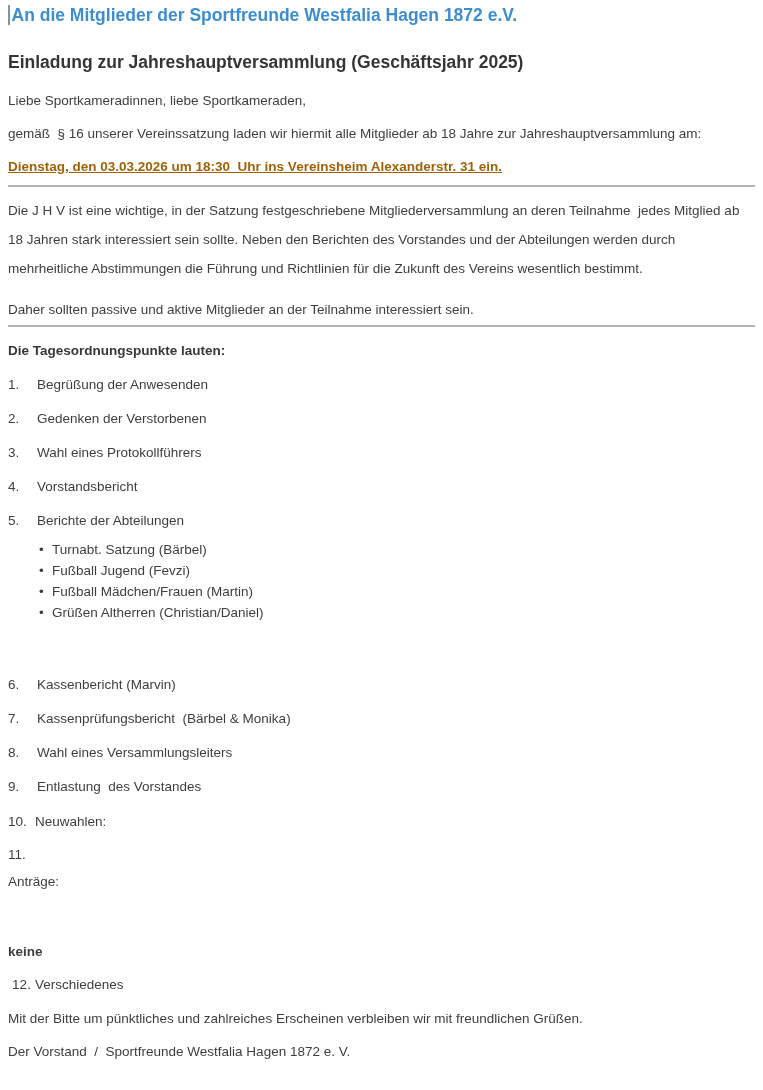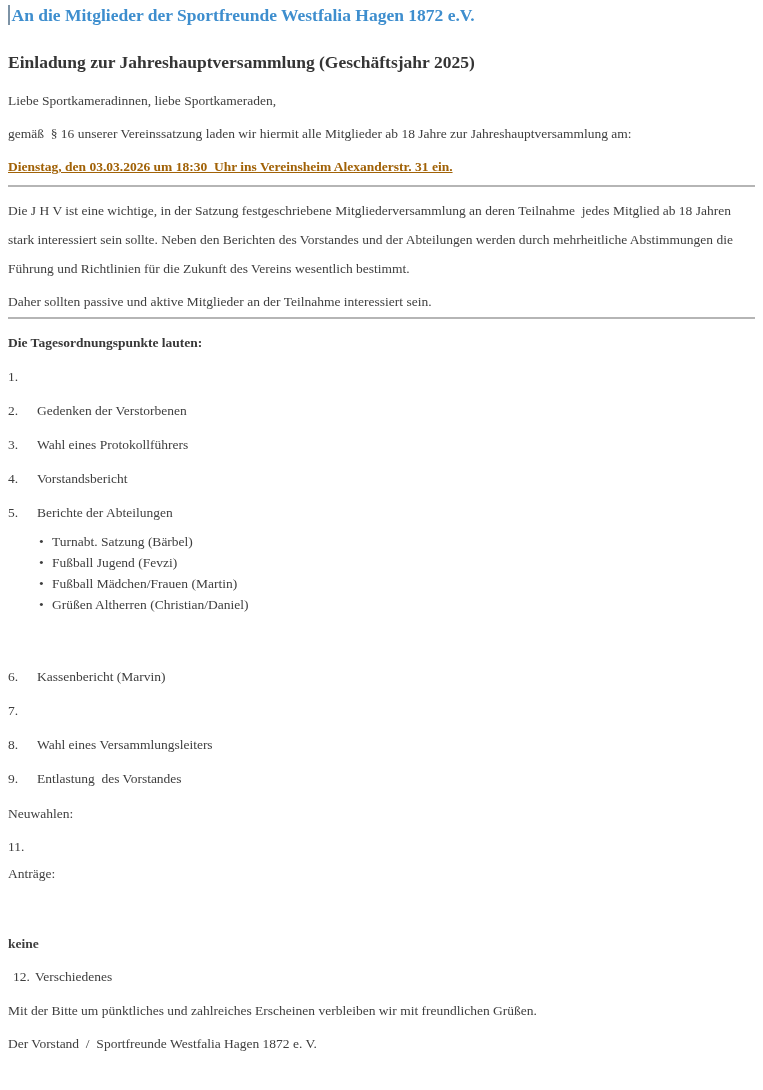--- a/index.html
+++ b/index.html
@@ -2,21 +2,21 @@
 <html lang="de"><head>
 <meta charset="utf-8">
 <title>Einladung zur Jahreshauptversammlung</title>
 <style>
   html,body{margin:0;padding:0;background:#ffffff;}
   body{width:763px;height:1090px;overflow:hidden;}
   .doc{
     box-sizing:border-box;
     width:763px;height:1090px;
     padding:3px 8px 0 8px;
-    font-family:Liberation Serif, serif;
+    font-family:Liberation Sans, sans-serif;
     color:#3e3e3e;
     background:#ffffff;
   }
   .doc [data-bind]{white-space:pre-wrap;}
 
   h1.recipient{
     margin:0;
     font-size:17.5px;line-height:24px;font-weight:bold;
     color:#3e8ece;
   }
@@ -34,21 +34,21 @@
   .sal{margin-top:17px;}
   .intro{margin-top:13px;}
   .date{
     margin-top:13px;
     font-size:13.5px;line-height:20px;font-weight:bold;
     text-decoration:underline;color:#a16207;
   }
   .hr{height:2px;background:#b5b5b5;margin:8px 0 0;}
   .hr2{margin-top:1px;}
   .para1{margin-top:9px;line-height:29px;}
-  .para2{margin-top:4px;line-height:29px;}
+  .para2{margin-top:12px;line-height:29px;}
   .agenda-heading{
     margin-top:14px;font-size:13.5px;line-height:20px;font-weight:bold;
     color:#383838;
   }
 
   .row{display:flex;font-size:13.5px;line-height:20px;margin-top:14px;}
   .num{flex:0 0 29px;}
   .num-wide{flex:0 0 27px;}
   .gap-top{margin-top:52px;}
 
@@ -94,20 +94,21 @@
   <p class="body para1" data-bind="page.paragraph1">Die J H V ist eine wichtige, in der Satzung festgeschriebene Mitgliederversammlung an deren Teilnahme  jedes Mitglied ab 18 Jahren stark interessiert sein sollte. Neben den Berichten des Vorstandes und der Abteilungen werden durch mehrheitliche Abstimmungen die Führung und Richtlinien für die Zukunft des Vereins wesentlich bestimmt.</p>
 
   <p class="body para2" data-bind="page.paragraph2">Daher sollten passive und aktive Mitglieder an der Teilnahme interessiert sein.</p>
 
   <div class="hr hr2"></div>
 
   <p class="agenda-heading" data-bind="page.agenda_heading">Die Tagesordnungspunkte lauten:</p>
 
   <div class="row">
     <span class="num" data-bind="agenda.items.0.num">1.</span>
+    <span class="lbl" data-bind="agenda.items.0.label">Begrüßung der Anwesenden</span>
   </div>
   <div class="row">
     <span class="num" data-bind="agenda.items.1.num">2.</span>
     <span class="lbl" data-bind="agenda.items.1.label">Gedenken der Verstorbenen</span>
   </div>
   <div class="row">
     <span class="num" data-bind="agenda.items.2.num">3.</span>
     <span class="lbl" data-bind="agenda.items.2.label">Wahl eines Protokollführers</span>
   </div>
   <div class="row">
@@ -125,31 +126,33 @@
     <li data-bind="agenda.departments.3">Fußball Mädchen/Frauen (Martin)</li>
     <li data-bind="agenda.departments.4">Grüßen Altherren (Christian/Daniel)</li>
   </ul>
 
   <div class="row gap-top">
     <span class="num" data-bind="agenda.items.5.num">6.</span>
     <span class="lbl" data-bind="agenda.items.5.label">Kassenbericht (Marvin)</span>
   </div>
   <div class="row">
     <span class="num" data-bind="agenda.items.6.num">7.</span>
+    <span class="lbl" data-bind="agenda.items.6.label">Kassenprüfungsbericht  (Bärbel &amp; Monika)</span>
   </div>
   <div class="row">
     <span class="num" data-bind="agenda.items.7.num">8.</span>
     <span class="lbl" data-bind="agenda.items.7.label">Wahl eines Versammlungsleiters</span>
   </div>
   <div class="row">
     <span class="num" data-bind="agenda.items.8.num">9.</span>
     <span class="lbl" data-bind="agenda.items.8.label">Entlastung  des Vorstandes</span>
   </div>
 
   <div class="row row-neu">
+    <span class="num num-wide" data-bind="agenda.items.9.num">10.</span>
     <span class="lbl lbl-neu" data-bind="agenda.items.9.label">Neuwahlen:</span>
   </div>
 
   <div class="row row-11">
     <span class="num num-wide" data-bind="agenda.items.10.num">11.</span>
     <span class="lbl lbl-11" data-bind="agenda.items.10.label">Anträge:</span>
     <span class="keine" data-bind="agenda.antraege_value">keine</span>
   </div>
 
   <div class="row row-12">

